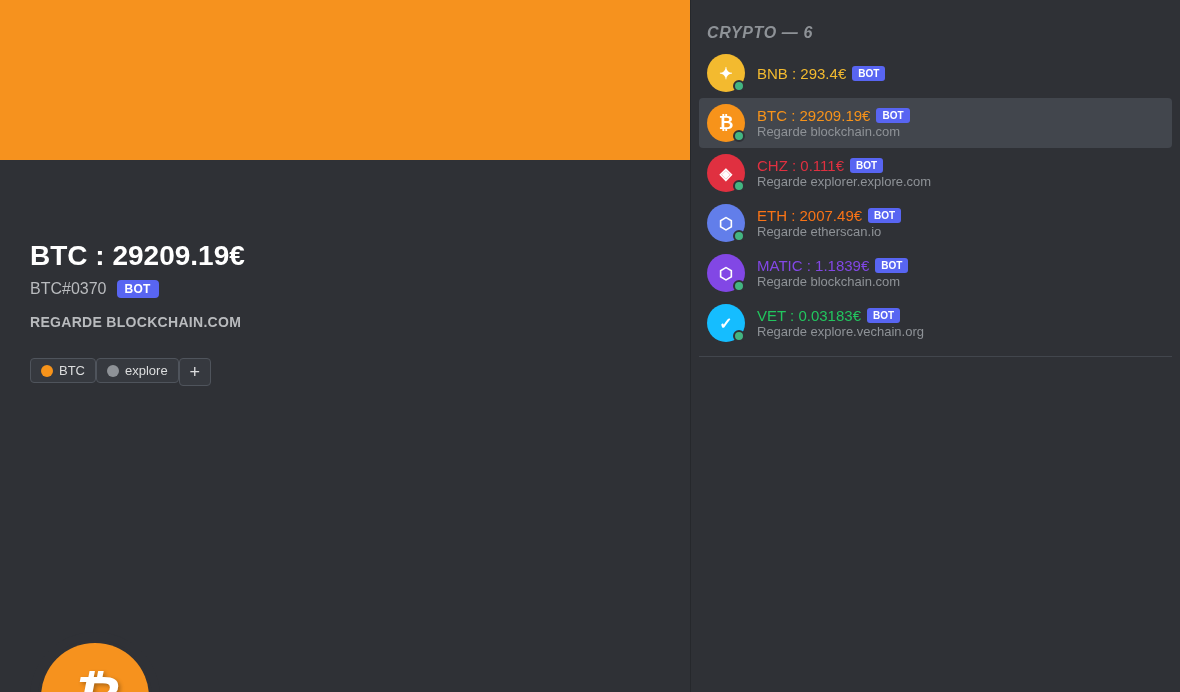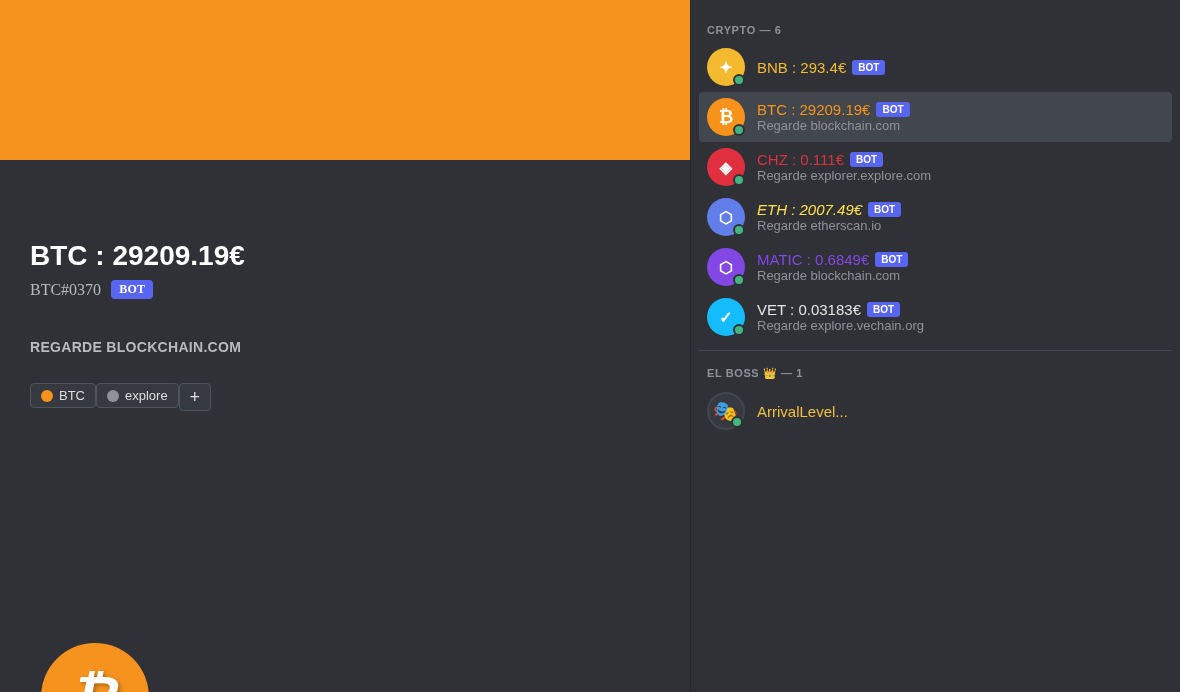--- a/index.html
+++ b/index.html
@@ -77,22 +77,21 @@
       font-size: 28px;
       font-weight: 700;
       color: #ffffff;
       margin-bottom: 8px;
     }
 
     .profile-tag-row {
       display: flex;
       align-items: center;
       gap: 10px;
-      margin-bottom: 40px;
-      font-family: Liberation Serif, serif;
+      margin-bottom: 16px;
     }
 
     .profile-tag {
       font-size: 16px;
       color: #b9bbbe;
     }
 
     .bot-badge {
       background: #5865f2;
       color: #ffffff;
@@ -181,26 +180,27 @@
       overflow-y: auto;
       padding: 16px 0;
     }
 
     .member-category {
       padding: 0 8px;
       margin-bottom: 8px;
     }
 
     .category-label {
-      font-size: 11px;
+      font-size: 16px;
       font-weight: 700;
       color: #8e9297;
       letter-spacing: 0.6px;
       text-transform: uppercase;
       padding: 8px 8px 6px 8px;
+      font-style: italic;
     }
 
     .member-item {
       display: flex;
       align-items: center;
       padding: 6px 8px;
       border-radius: 4px;
       cursor: pointer;
       position: relative;
     }
@@ -251,23 +251,23 @@
 
     .member-sub {
       font-size: 13px;
       color: #8e9297;
     }
 
     
     .bnb-color { color: #f3ba2f; }
     .btc-color { color: #f7931a; }
     .chz-color { color: #e03040; }
-    .eth-color { color: #fde047; font-style: italic; }
+    .eth-color { color: #f97316; }
     .matic-color { color: #8247e5; }
-    .vet-color { color: #e5e5e5; }
+    .vet-color { color: #22c55e; }
     .boss-color { color: #f0c040; }
 
     
     .bnb-bg { background: #f3ba2f; }
     .btc-bg { background: #f7931a; }
     .chz-bg { background: #e03040; }
     .eth-bg { background: #627eea; }
     .matic-bg { background: #8247e5; }
     .vet-bg { background: #15bdff; }
 
@@ -383,21 +383,21 @@
       </div>
     </div>
 
     <div class="member-item">
       <div class="member-avatar matic-bg">
         <span style="color:white;font-weight:bold;font-size:16px;">⬡</span>
         <div class="status-dot"></div>
       </div>
       <div class="member-info">
         <div class="member-name-row">
-          <span class="member-name matic-color">MATIC : 0.6849€</span>
+          <span class="member-name matic-color">MATIC : 1.1839€</span>
           <span class="bot-badge-small">BOT</span>
         </div>
         <div class="member-sub">Regarde blockchain.com</div>
       </div>
     </div>
 
     <div class="member-item">
       <div class="member-avatar vet-bg">
         <span style="color:white;font-weight:bold;font-size:16px;">✓</span>
         <div class="status-dot"></div>
@@ -407,28 +407,13 @@
           <span class="member-name vet-color">VET : 0.03183€</span>
           <span class="bot-badge-small">BOT</span>
         </div>
         <div class="member-sub">Regarde explore.vechain.org</div>
       </div>
     </div>
   </div>
 
   <div class="divider-line"></div>
 
-  <div class="member-category">
-    <div class="category-label">EL BOSS 👑 — 1</div>
-
-    <div class="member-item">
-      <div class="member-avatar" style="background:#36393f;border:2px solid #42464d;">
-        <span style="font-size:20px;">🎭</span>
-        <div class="status-dot"></div>
-      </div>
-      <div class="member-info">
-        <div class="member-name-row">
-          <span class="member-name boss-color">ArrivalLevel...</span>
-        </div>
-      </div>
-    </div>
-  </div>
 </div>
 
 </body></html>

